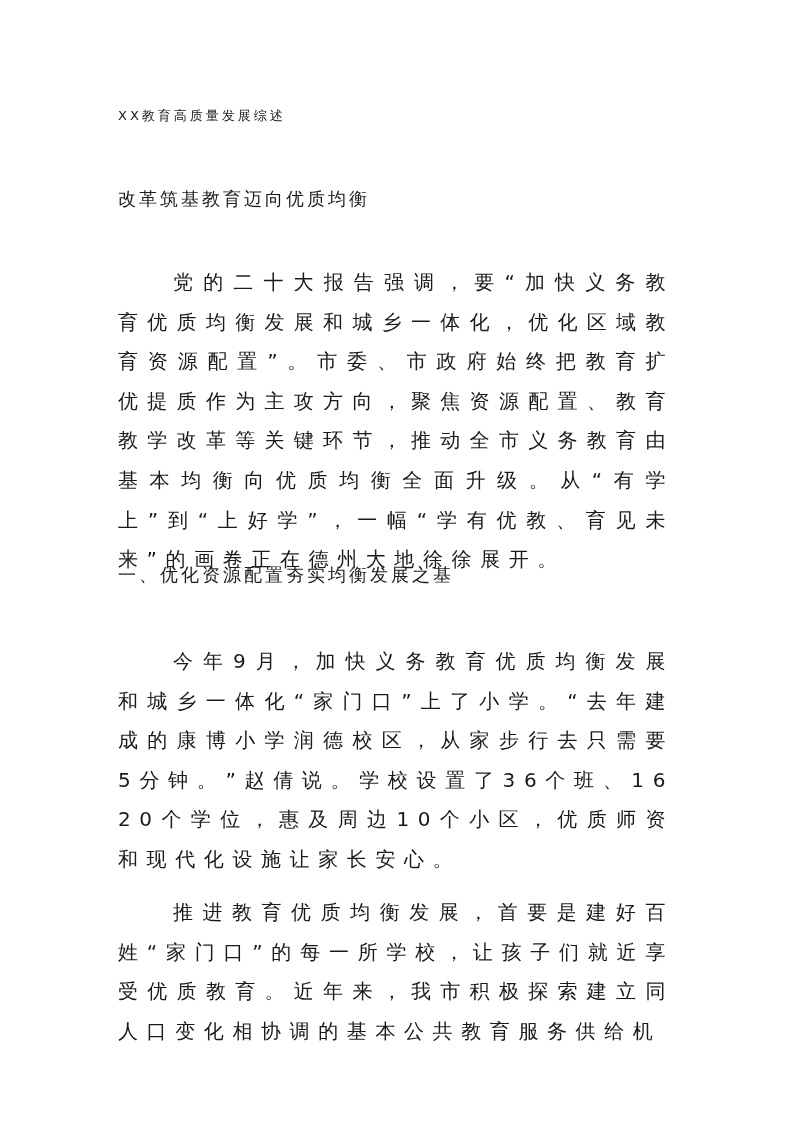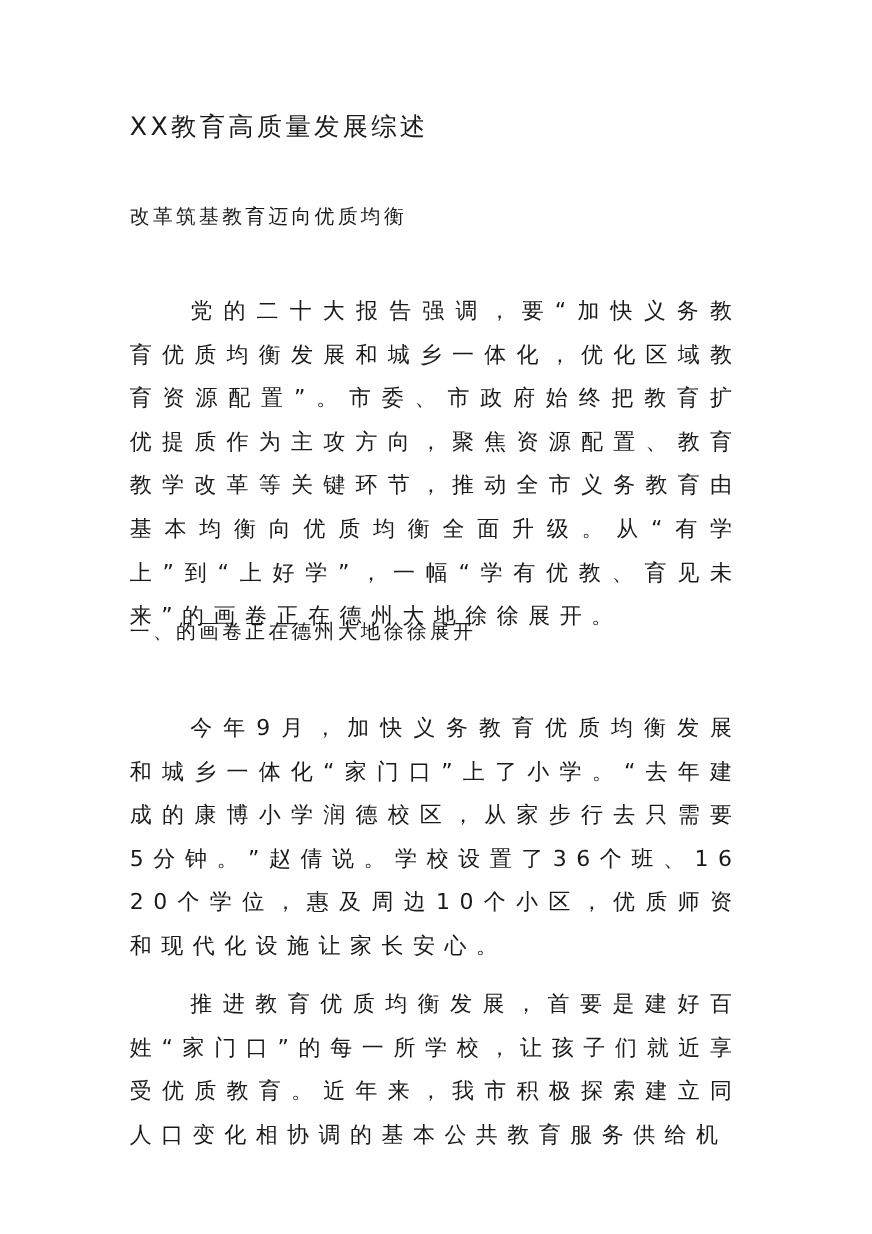--- a/index.html
+++ b/index.html
@@ -1,30 +1,30 @@
 <!DOCTYPE html>
 <html><head>
 <meta charset="utf-8">
 <style>
   html, body { margin: 0; padding: 0; background: #ffffff; }
   body { width: 793px; height: 1122px; position: relative; overflow: hidden;
          font-family: "DejaVu Sans", "Liberation Sans", sans-serif; color: #1a1a1a; }
   .page { position: absolute; left: 118px; top: 0; width: 556px; }
-  .title { position: absolute; left: 0; top: 103px; font-size: 23px; letter-spacing: 3px; white-space: nowrap; line-height: 26px; }
-  .subtitle { position: absolute; left: 0; top: 186px; font-size: 18px; letter-spacing: 3px; white-space: nowrap; line-height: 26px; font-family: Liberation Mono, monospace; }
+  .title { position: absolute; left: 0; top: 103px; font-size: 13px; letter-spacing: 3px; white-space: nowrap; line-height: 26px; }
+  .subtitle { position: absolute; left: 0; top: 186px; font-size: 18px; letter-spacing: 3px; white-space: nowrap; line-height: 26px; }
   .para { position: absolute; left: 0; width: 556px; font-size: 20px; line-height: 39.6px;
           letter-spacing: 8.6px; text-indent: 55px; word-break: break-all; text-align: justify; margin: 0; }
   .heading { position: absolute; left: 0; top: 562px; font-size: 18px; letter-spacing: 3px; white-space: nowrap; line-height: 26px; }
   #p1 { top: 263px; }
   #p2 { top: 642px; }
   #p3 { top: 893px; }
 </style>
 </head>
 <body>
 
 <div class="page">
   <div class="title">XX教育高质量发展综述</div>
   <div class="subtitle">改革筑基教育迈向优质均衡</div>
   <p class="para" id="p1">党的二十大报告强调，要“加快义务教育优质均衡发展和城乡一体化，优化区域教育资源配置”。市委、市政府始终把教育扩优提质作为主攻方向，聚焦资源配置、教育教学改革等关键环节，推动全市义务教育由基本均衡向优质均衡全面升级。从“有学上”到“上好学”，一幅“学有优教、育见未来”的画卷正在德州大地徐徐展开。</p>
-  <div class="heading">一、的画卷正在德州大地徐徐展开</div>
+  <div class="heading">一、优化资源配置夯实均衡发展之基</div>
   <p class="para" id="p2">今年9月，加快义务教育优质均衡发展和城乡一体化“家门口”上了小学。“去年建成的康博小学润德校区，从家步行去只需要5分钟。”赵倩说。学校设置了36个班、1620个学位，惠及周边10个小区，优质师资和现代化设施让家长安心。</p>
   <p class="para" id="p3">推进教育优质均衡发展，首要是建好百姓“家门口”的每一所学校，让孩子们就近享受优质教育。近年来，我市积极探索建立同人口变化相协调的基本公共教育服务供给机</p>
 </div>
 
 </body></html>

